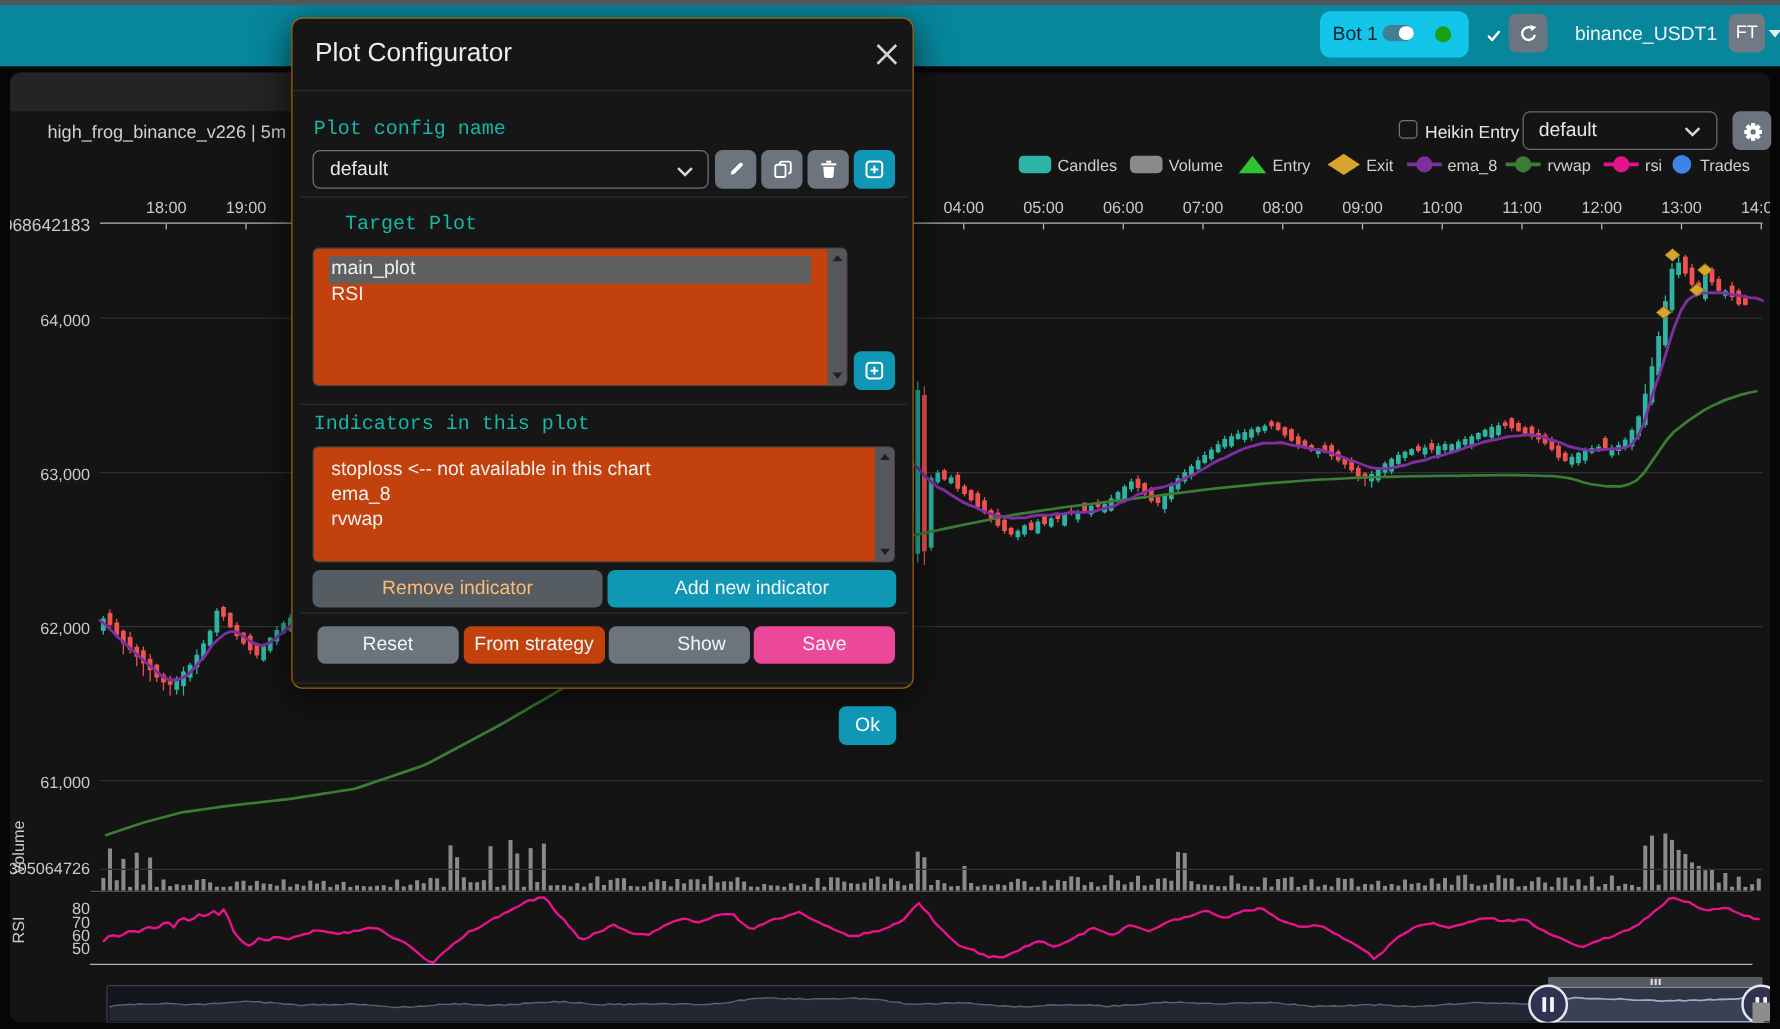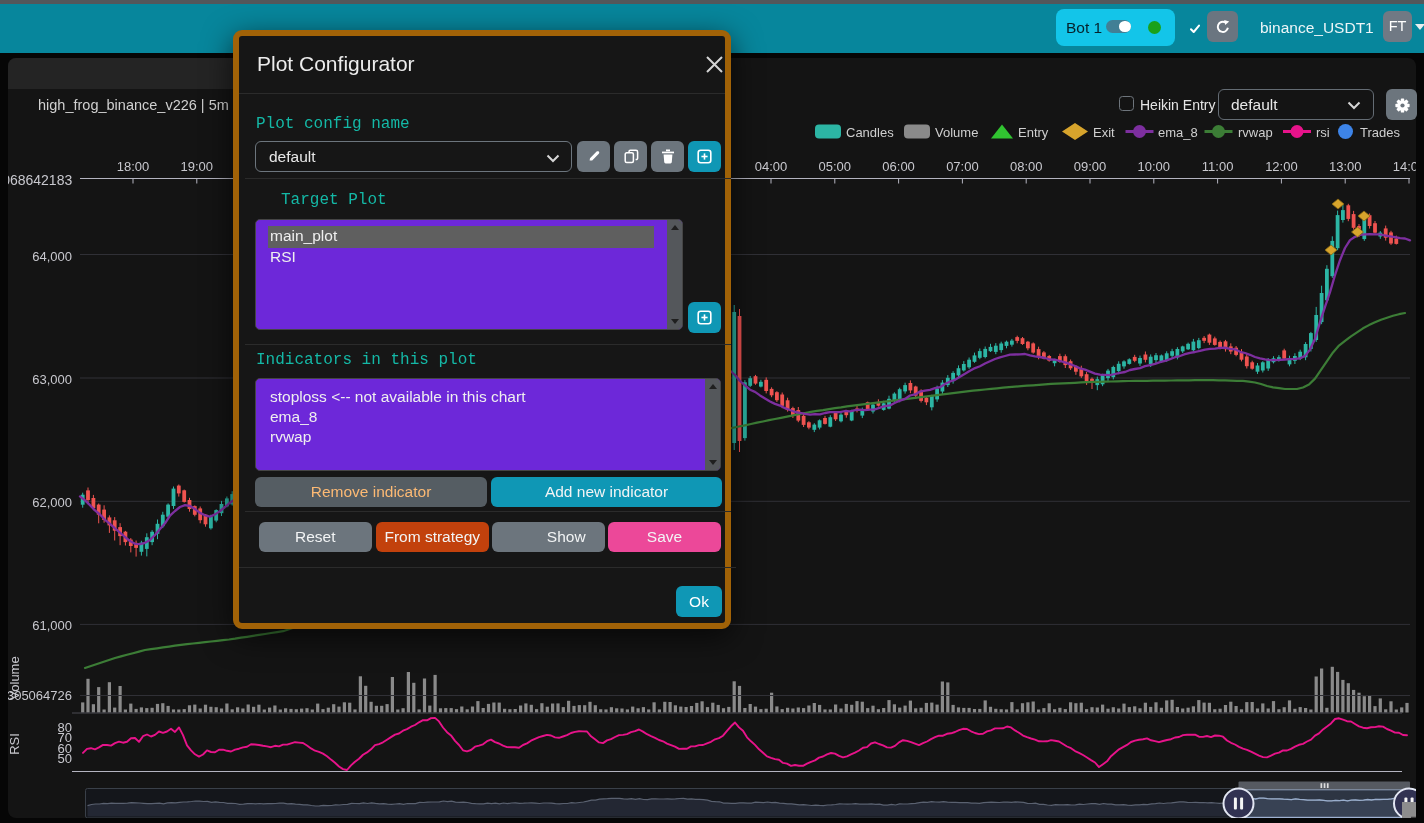--- a/index.html
+++ b/index.html
@@ -36,37 +36,37 @@
   
   #hacheck { position:absolute; left:1119px; top:96px; width:14.5px; height:14.5px;
     border:1px solid #6e757c; border-radius:3.5px; background:transparent; }
   #halabel { position:absolute; left:1140px; top:96.5px; font-size:14px; color:#e6e6e6; }
   #plotsel { position:absolute; left:1218px; top:89px; width:156px; height:30.5px;
     border:1px solid #646c74; border-radius:6px; }
   #plotsel .txt { position:absolute; left:12px; top:6px; font-size:15.5px; color:#e8e8e8; }
   #gearbtn { position:absolute; left:1386px; top:89px; width:31px; height:30.5px;
     background:#6c757d; border-radius:6px; }
   
-  #modal { position:absolute; left:233px; top:30px; width:498px; height:599px;
-    background:#161616; border:6px solid #a16207; border-radius:9px;
+  #modal { position:absolute; left:233px; top:14px; width:498px; height:537px;
+    background:#161616; border:1px solid #a16207; border-radius:9px;
     box-shadow:0 8px 30px rgba(0,0,0,0.65); }
   #modal .hdr { position:absolute; left:0; top:0; width:100%; height:58px;
     border-bottom:1px solid #2b2b2b; }
   #modal .title { position:absolute; left:18px; top:16px; font-size:21px; color:#ececec; }
   #mclose { position:absolute; left:466px; top:19px; }
   .mlabel { position:absolute; font-size:16px; color:#14b8a6;font-family:Liberation Mono, monospace; }
   #msel { position:absolute; left:16px; top:105px; width:317px; height:31px;
     border:1px solid #6c757d; border-radius:6px; }
   #msel .txt { position:absolute; left:13px; top:6px; font-size:15.5px; color:#e8e8e8; }
   .mbtn { position:absolute; top:105px; width:33px; height:31px; border-radius:6px;
     background:#6c757d; }
   .mbtn.teal { background:#0f97b5; }
   .mhr { position:absolute; left:6px; width:486px; height:0;
     border-top:1px solid #2b2b2b; }
-  .lbox { position:absolute; left:16px; background:#6d28d9;
+  .lbox { position:absolute; left:16px; background:#c2410c;
     border:1px solid #454545; border-radius:5px; }
   .lbox .sbar { position:absolute; right:0; top:0; bottom:0; width:15px;
     background:#54575b; border-radius:0 4px 4px 0; }
   .sarrow-u { position:absolute; left:3.5px; top:5px; width:0; height:0;
     border-left:4px solid transparent; border-right:4px solid transparent;
     border-bottom:5px solid #1f1f1f; }
   .sarrow-d { position:absolute; left:3.5px; bottom:5px; width:0; height:0;
     border-left:4px solid transparent; border-right:4px solid transparent;
     border-top:5px solid #1f1f1f; }
   .litem { position:absolute; left:14px; font-size:15.5px; color:#efefef; white-space:nowrap; }

